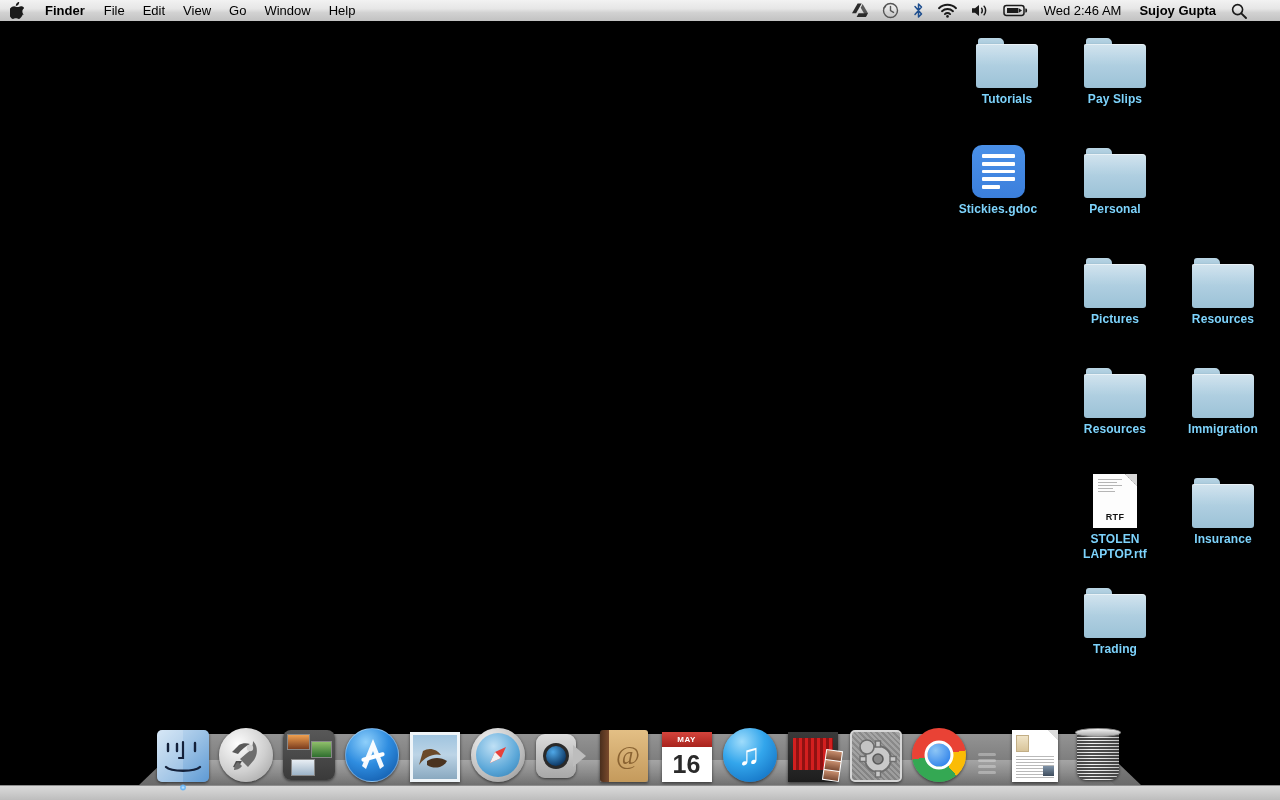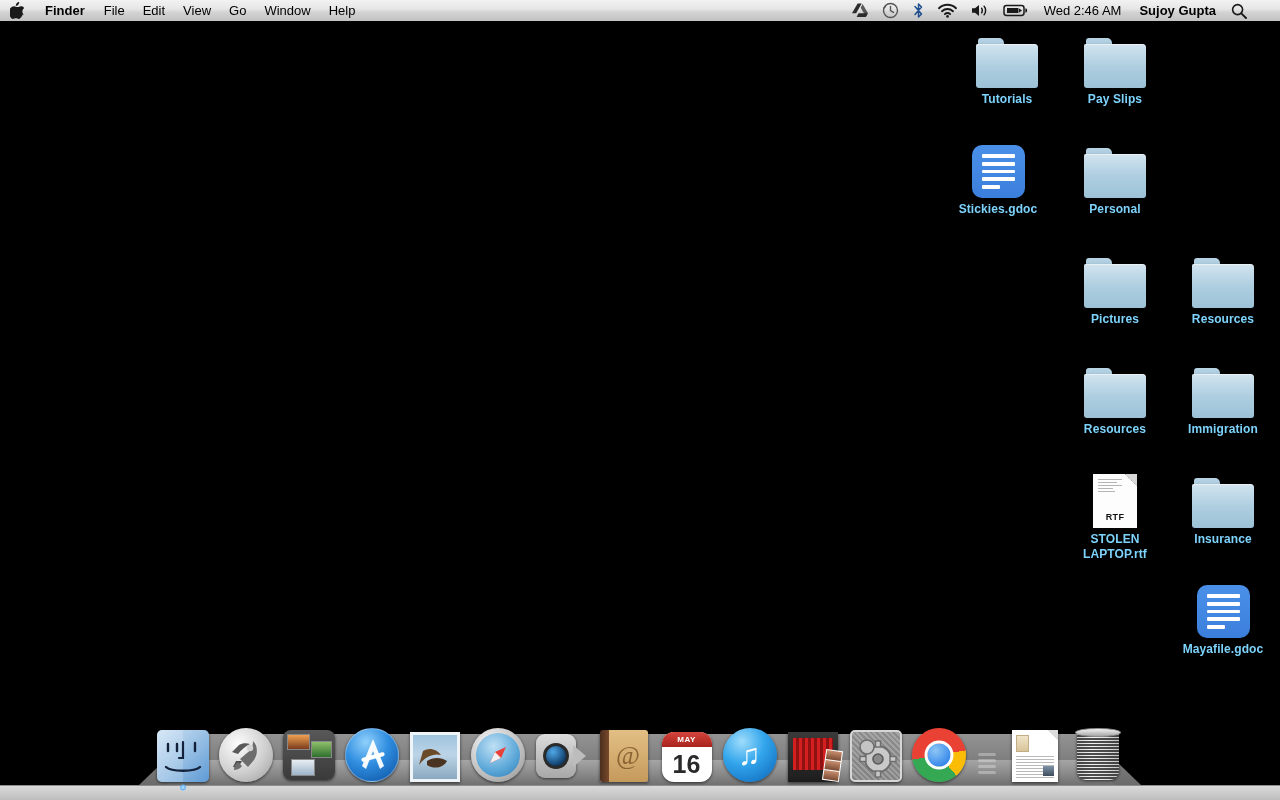--- a/index.html
+++ b/index.html
@@ -222,21 +222,21 @@
     position:absolute;left:0;top:0;width:9px;height:100%;
     background:linear-gradient(to right,#4a2e1c,#7a4a2c);border-radius:3px 0 0 3px;
   }
   .ic-contacts .cover{
     position:absolute;left:9px;top:0;right:0;height:100%;
     background:linear-gradient(to bottom,#e3bf85,#c49a5c);border-radius:0 3px 3px 0;
     display:flex;align-items:center;justify-content:center;
     font-size:26px;color:#8a6332;font-family:"Liberation Serif",serif;
   }
   .ic-calendar{
-    width:50px;height:50px;background:#fff;border-radius:12px;position:relative;
+    width:50px;height:50px;background:#fff;border-radius:0;position:relative;
     box-shadow:0 1px 3px rgba(0,0,0,.6);overflow:hidden;
   }
   .ic-calendar .top{
     height:15px;background:linear-gradient(to bottom,#d4443c,#a8231d);
     color:#fff;font-size:8px;font-weight:bold;text-align:center;line-height:15px;letter-spacing:.5px;
   }
   .ic-calendar .day{
     height:35px;display:flex;align-items:center;justify-content:center;
     font-size:25px;font-weight:bold;color:#2a2a2a;
   }
@@ -498,31 +498,28 @@
     </div>
     <div class="dicon" style="left: 1167px; top: 448px;">
       <div class="art">
         <div class="folder">
           <div class="tab"></div>
           <div class="body"></div>
         </div>
       </div>
       <div class="lbl">Insurance</div>
     </div>
-    <div class="dicon" style="left: 1167px; top: 558px;">
-      <div class="art">
-        <div class="gdoc">
-          <i></i>
-          <i></i>
-          <i></i>
-          <i></i>
-          <i class="short"></i>
-        </div>
-      </div>
-      <div class="lbl">Mayafile.gdoc</div>
+    <div class="dicon" style="left: 1059px; top: 558px;">
+      <div class="art">
+        <div class="folder">
+          <div class="tab"></div>
+          <div class="body"></div>
+        </div>
+      </div>
+      <div class="lbl">Trading</div>
     </div>
   </div>
 
 <div id="dock">
   <div class="shelf">
     <div class="shelf-top"></div>
     <div class="shelf-gloss"></div>
     <div class="shelf-base"></div>
   </div>
   <div class="icons" id="dock-icons">

